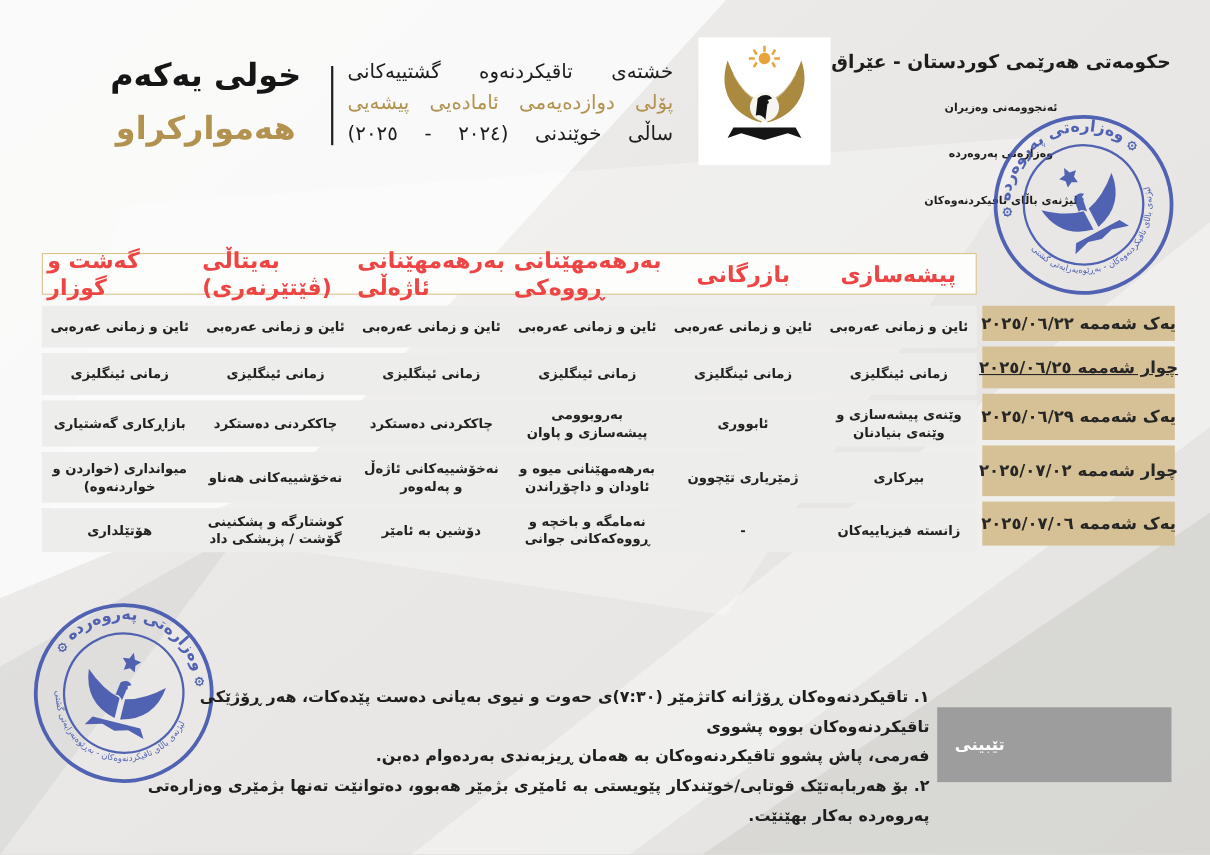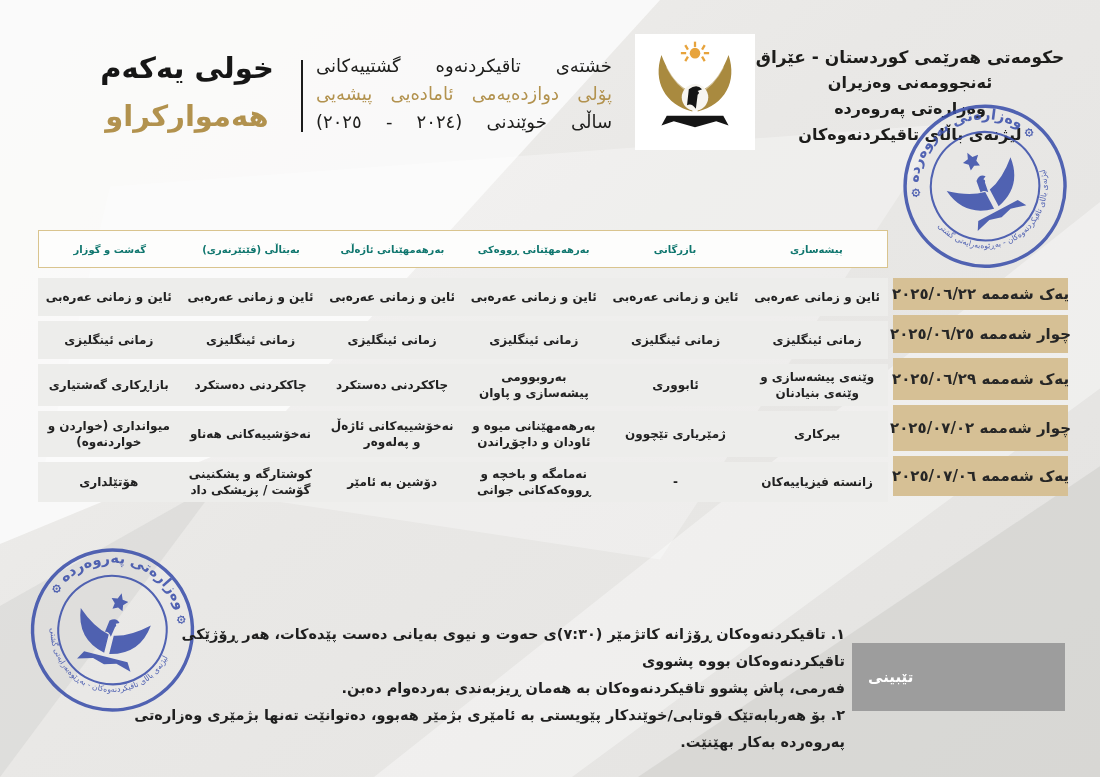--- a/index.html
+++ b/index.html
@@ -22,31 +22,31 @@
   .round-block{position:absolute;left:78px;top:50px;width:218px;text-align:center;line-height:1.25;}
   .round-title{font-size:29px;font-weight:bold;color:#161616;}
   .round-subtitle{font-size:29px;font-weight:bold;color:#b2924e;margin-top:12px;}
   .v-divider{position:absolute;left:301px;top:60px;width:2px;height:72px;background:#1c1c1c;}
   .exam-title{position:absolute;left:316px;top:52px;width:296px;}
   .exam-title .l{font-size:18px;font-weight:normal;line-height:28px;text-align:justify;text-align-last:justify;}
   .exam-title .gold{color:#b2924e;}
   .logo-box{position:absolute;left:635px;top:34px;width:120px;height:116px;background:#ffffff;display:flex;align-items:center;justify-content:center;}
   .gov-text{position:absolute;left:752px;top:44px;width:316px;text-align:center;font-weight:bold;line-height:26px;}
   .gov-text .g1{font-size:17px;}
-  .gov-text .g2,.gov-text .g3,.gov-text .g4{font-size:16px;}
+  .gov-text .g2,.gov-text .g3,.gov-text .g4{font-size:10px;margin-top:16px;}
 
   
   .stamp{position:absolute;opacity:.88;}
   .stamp.top{left:900px;top:100px;transform:rotate(-28deg);}
   .stamp.bottom{left:26px;top:544px;transform:rotate(14deg);}
 
   
   .table-wrap{position:absolute;left:38px;top:230px;width:850px;}
   .thead{display:flex;height:38px;background:#fdfdfc;border:1px solid #d9c48e;box-sizing:border-box;margin-bottom:10px;}
-  .th{flex:1;display:flex;align-items:center;justify-content:center;font-size:10px;font-weight:bold;color:#0f766e;padding:0 4px;text-align:left;}
+  .th{flex:1;display:flex;align-items:center;justify-content:center;font-size:20px;font-weight:bold;color:#ef4444;padding:0 4px;text-align:left;}
   .trow{display:flex;background:#ededeb;margin-bottom:5px;}
   .td{flex:1;display:flex;align-items:center;justify-content:center;text-align:center;font-size:12px;font-weight:600;color:#222;line-height:1.35;padding:2px 6px;box-sizing:border-box;}
   .date-column{position:absolute;left:893px;top:278px;width:175px;}
   .datebox{background:#d6c095;margin-bottom:5px;display:flex;align-items:center;justify-content:center;font-size:15px;font-weight:bold;color:#262626;white-space:nowrap;}
 
   
   .note-box{position:absolute;left:852px;top:643px;width:213px;height:68px;background:#9d9d9d;color:#ffffff;
     display:flex;align-items:center;box-sizing:border-box;padding-left:16px;justify-content:flex-end;
     font-size:15px;font-weight:600;}
   .notes-text{position:absolute;left:98px;top:621px;width:747px;text-align:right;}
@@ -180,21 +180,21 @@
           <div class="td">نەمامگە و باخچە و ڕووەکەکانی جوانی</div>
           <div class="td">دۆشین بە ئامێر</div>
           <div class="td">کوشتارگە و پشکنینی گۆشت / پزیشکی داد</div>
           <div class="td">هۆتێلداری</div>
         </div>
       </div>
   </div>
 
   <div class="date-column">
       <div class="datebox" style="height: 32px;">یەک شەممە ٢٠٢٥/٠٦/٢٢</div>
-      <div class="datebox" style="height: 38px;">چوار شەممە ٢٠٢٥/٠٦/٢٥</div>
+      <div class="datebox" style="height: 38px; text-decoration: underline;">چوار شەممە ٢٠٢٥/٠٦/٢٥</div>
       <div class="datebox" style="height: 42px;">یەک شەممە ٢٠٢٥/٠٦/٢٩</div>
       <div class="datebox" style="height: 46px;">چوار شەممە ٢٠٢٥/٠٧/٠٢</div>
       <div class="datebox" style="height: 40px;">یەک شەممە ٢٠٢٥/٠٧/٠٦</div>
     </div>
 
   <div class="stamp bottom">
     <svg viewBox="0 0 200 200" width="172" height="172" aria-hidden="true">
       <g stroke="#3c50ab" fill="none">
         <circle cx="100" cy="100" r="93" stroke-width="4"></circle>
         <circle cx="100" cy="100" r="63" stroke-width="2.4"></circle>

